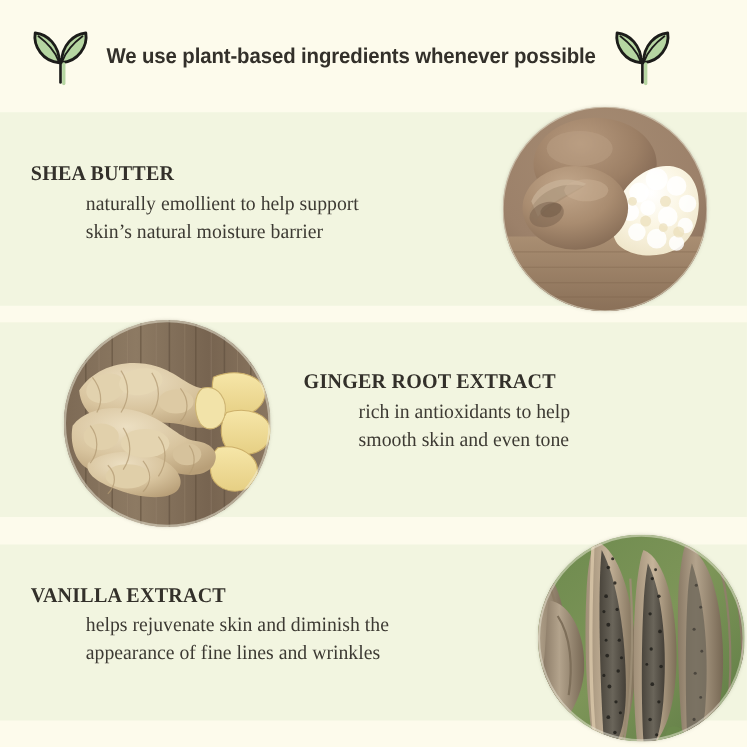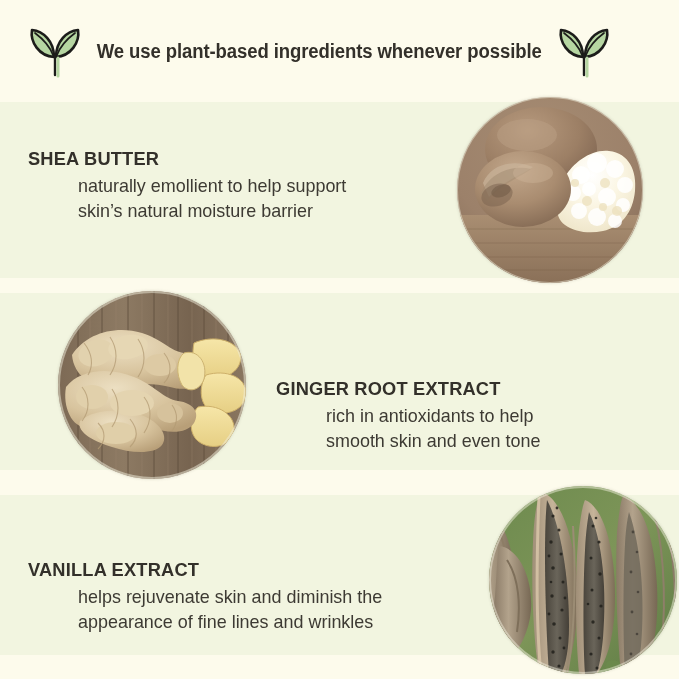--- a/index.html
+++ b/index.html
@@ -32,35 +32,35 @@
     padding:0 2px;
   }
 
   
   .band{position:absolute;left:0;width:679px;background:#f2f5e0;}
   #band-shea{top:102px;height:176px;}
   #band-ginger{top:293px;height:177px;}
   #band-vanilla{top:495px;height:160px;}
 
   
-  .text-block{position:absolute;}
+  .text-block{position:absolute;font-family:Liberation Serif, serif;}
   .ing-name{
     font-size:19px;font-weight:bold;color:#33302a;
     letter-spacing:0.2px;white-space:nowrap;
     transform:scaleX(0.96);transform-origin:left center;
   }
   .ing-desc{
     font-size:18.5px;color:#3d3a33;line-height:1.33;
     margin-top:4px;margin-left:50px;white-space:pre-line;
     transform:scaleX(0.97);transform-origin:left center;
   }
 
   #text-shea{left:28px;top:148px;}
-  #text-ginger{left:276px;top:337px;margin-top:41px;}
-  #text-vanilla{left:28px;top:531px;margin-top:28px;}
+  #text-ginger{left:276px;top:337px;}
+  #text-vanilla{left:28px;top:531px;}
 
   
   .circle-img{
     position:absolute;border-radius:50%;overflow:hidden;
     box-shadow:0 0 3px rgba(120,115,95,0.30);
   }
   #img-shea{left:457px;top:97px;width:186px;height:186px;}
   #img-ginger{left:58px;top:291px;width:188px;height:188px;}
   #img-vanilla{left:489px;top:486px;width:188px;height:188px;}
   .circle-img svg{display:block;width:100%;height:100%;}

